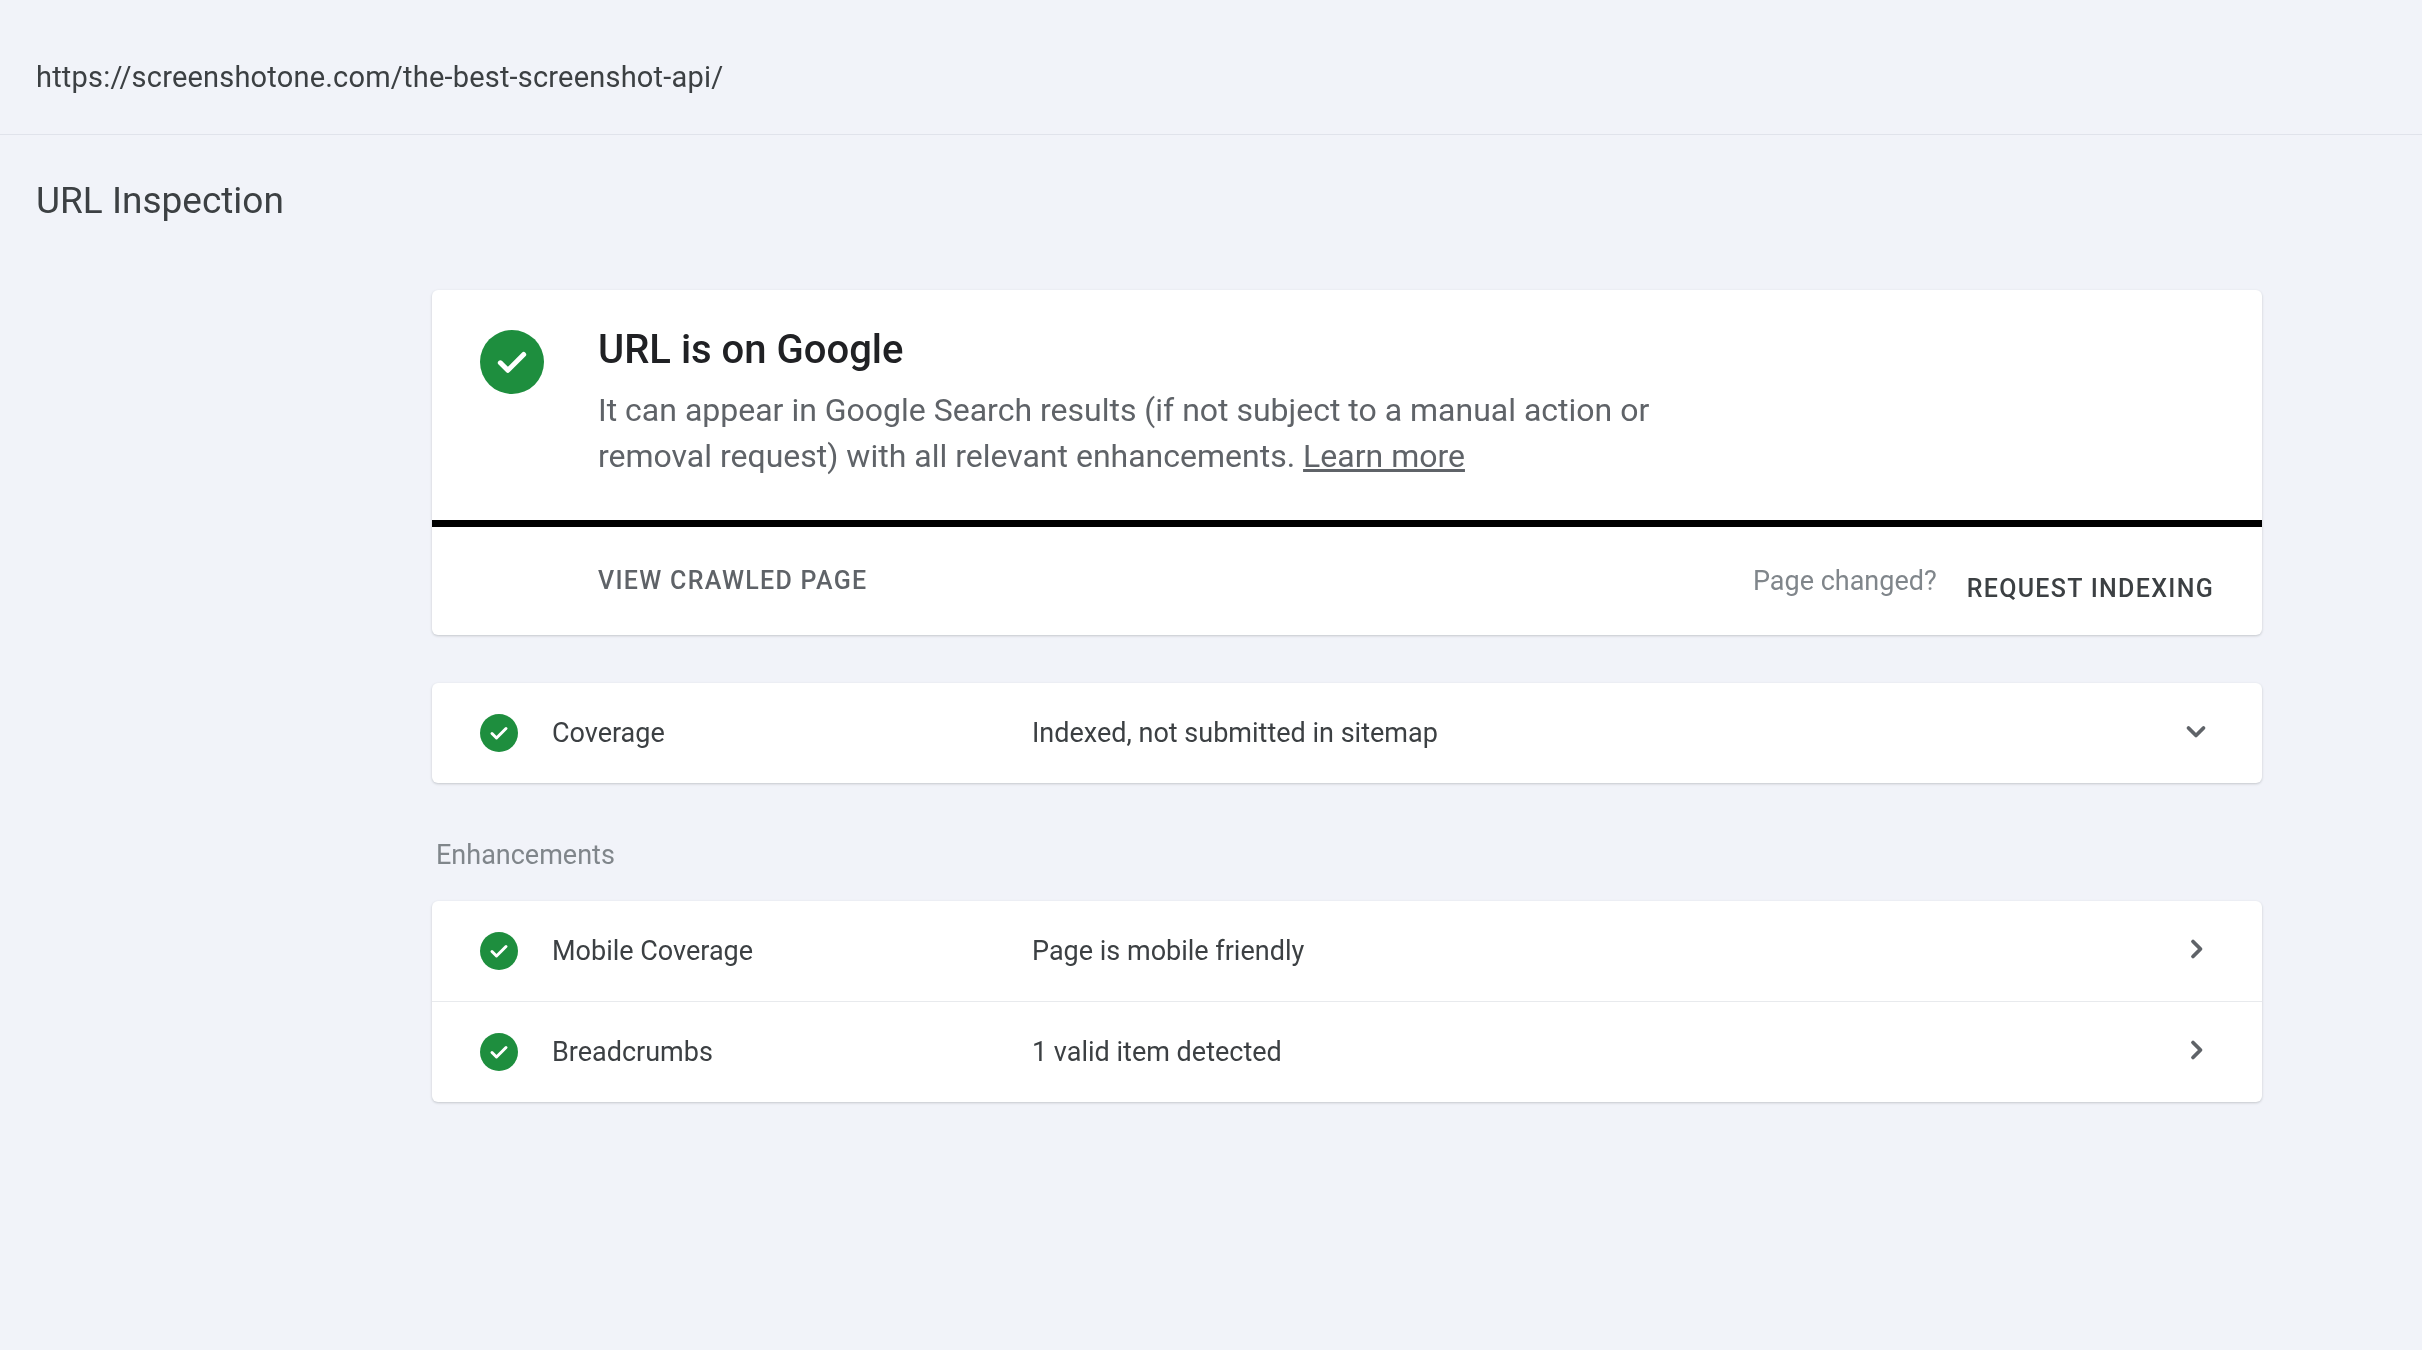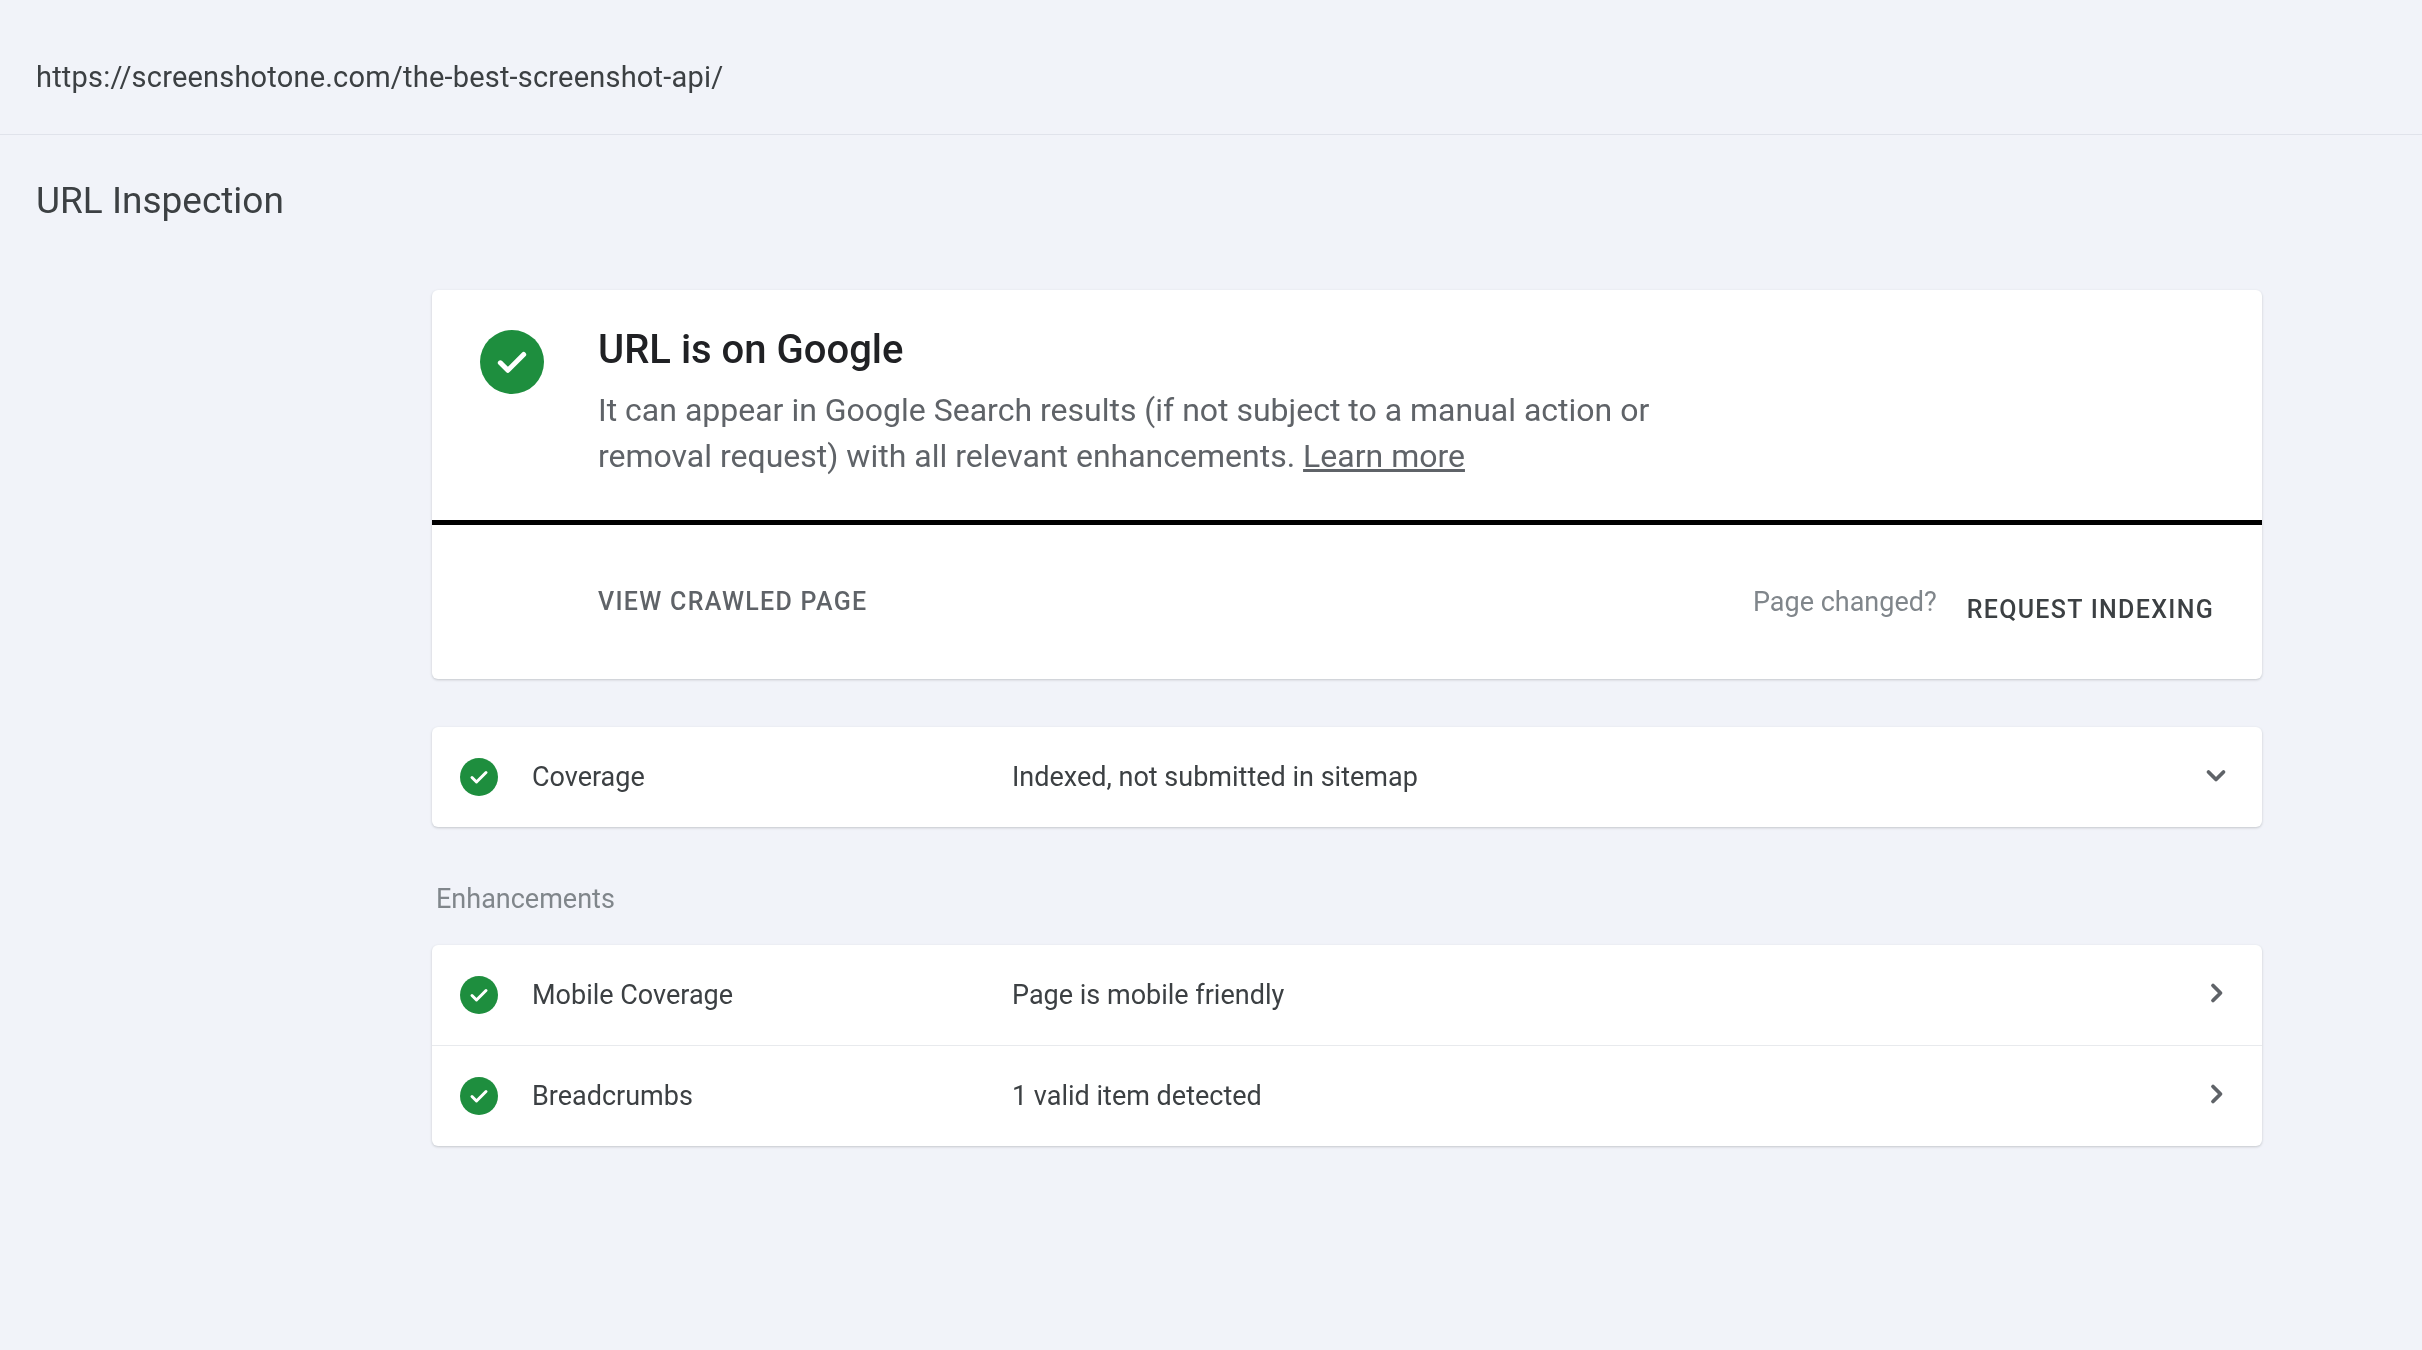--- a/index.html
+++ b/index.html
@@ -78,24 +78,24 @@
       color: #5f6368;
       line-height: 1.45;
       max-width: 1100px;
     }
     .learn-more {
       color: #5f6368;
       text-decoration: underline;
       cursor: pointer;
     }
     .card-actions {
-      border-top: 5px solid #000000;
-      display: flex;
-      align-items: center;
-      padding: 55px 48px;
+      border-top: 7px solid #000000;
+      display: flex;
+      align-items: center;
+      padding: 32px 48px;
     }
     .spacer { flex: 1; }
     .action-link {
       font-size: 25px;
       font-weight: 500;
       letter-spacing: 1.3px;
       color: #5f6368;
       cursor: pointer;
       text-transform: uppercase;
     }
@@ -107,21 +107,21 @@
     }
     .action-link.strong { color: #3c4043; margin-top: 15px; }
     .row-card {
       background: #fff;
       border-radius: 6px;
       box-shadow: 0 1px 3px rgba(60,64,67,0.15), 0 1px 2px rgba(60,64,67,0.1);
     }
     .row {
       display: flex;
       align-items: center;
-      padding: 30px 28px;
+      padding: 30px 48px;
       cursor: pointer;
     }
     .row + .row { border-top: 1px solid #e8eaed; }
     .row-label {
       font-size: 27px;
       color: #3c4043;
       width: 480px;
       flex-shrink: 0;
     }
     .row-value {

